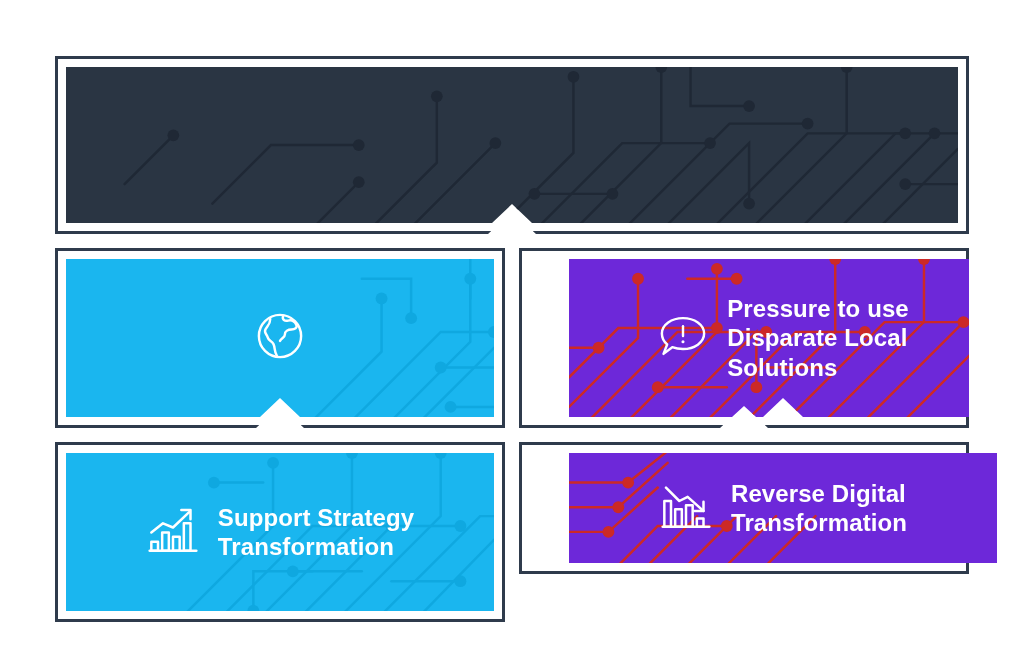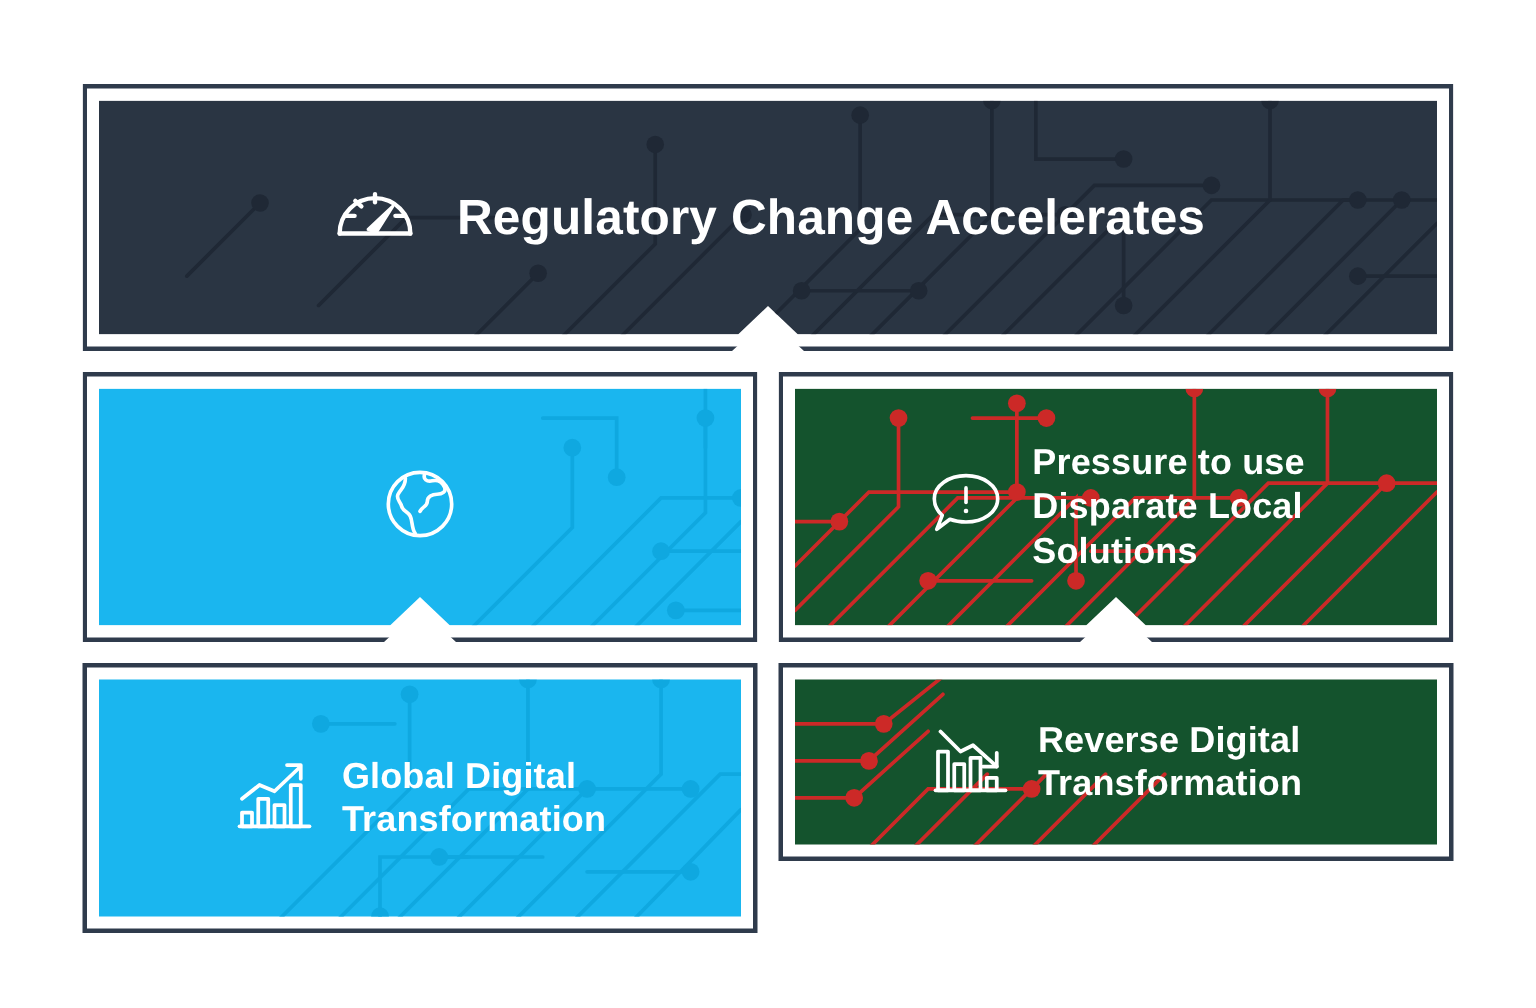--- a/index.html
+++ b/index.html
@@ -100,21 +100,21 @@
   #header-card .content { gap: 26px; }
   #header-card .label { font-size: 33px; line-height: 1.1; }
 
   
   #card-adopt      { left: 55px;  top: 248px; width: 450px; height: 180px; }
   #card-pressure   { left: 519px; top: 248px; width: 450px; height: 180px; }
   #card-support    { left: 55px;  top: 442px; width: 450px; height: 180px; }
   #card-reverse    { left: 519px; top: 442px; width: 450px; height: 132px; }
 
   #card-adopt .fill, #card-support .fill { background: #1ab6ef; }
-  #card-pressure .fill, #card-reverse .fill { background: #14532d; }
+  #card-pressure .fill, #card-reverse .fill { background: #6d28d9; margin-left: 39px; }
 
   #card-adopt .label, #card-support .label,
   #card-pressure .label, #card-reverse .label { font-size: 24px; }
 
   #card-adopt .content    { gap: 18px; }
   #card-pressure .content { gap: 18px; }
   #card-support .content  { gap: 18px; }
   #card-reverse .content  { gap: 18px; }
 </style>
 </head>
@@ -160,34 +160,20 @@
           <circle cx="560" cy="130" r="6"></circle>
           <circle cx="480" cy="130" r="6"></circle>
           <circle cx="890" cy="68" r="6"></circle>
           <circle cx="110" cy="70" r="6"></circle>
           <circle cx="440" cy="78" r="6"></circle>
           <circle cx="300" cy="118" r="6"></circle>
           <circle cx="860" cy="120" r="6"></circle>
         </g>
       </svg>
 
-      <div class="content">
-        <span class="icon">
-          <svg width="58" height="58" viewBox="0 0 64 64" fill="none" stroke="#ffffff" stroke-width="3.2" stroke-linecap="round" stroke-linejoin="round">
-            <path d="M6 46 A26 26 0 1 1 58 46"></path>
-            <line x1="6" y1="46" x2="58" y2="46"></line>
-            <line x1="11" y1="33" x2="17" y2="33"></line>
-            <line x1="17.5" y1="22" x2="22" y2="26"></line>
-            <line x1="32" y1="17" x2="32" y2="23"></line>
-            <line x1="53" y1="33" x2="47" y2="33"></line>
-            <path d="M27 43 L45 26 L33 45 Z" fill="#ffffff" stroke-width="2.4"></path>
-          </svg>
-        </span>
-        <span class="label">Regulatory Change Accelerates</span>
-      </div>
     </div>
   </div>
 
   <div class="card notched" id="card-adopt">
     <div class="fill notched">
 
       <svg class="circuit" viewBox="0 0 434 164" preserveAspectRatio="none">
         <g stroke="#0fa8e0" stroke-width="2.5" fill="none" stroke-linecap="round">
           <path d="M290 164 L380 74 L434 74"></path>
           <path d="M330 164 L410 84 L410 20"></path>
@@ -307,21 +293,21 @@
           <svg width="54" height="50" viewBox="0 0 64 60" fill="none" stroke="#ffffff" stroke-width="3" stroke-linecap="round" stroke-linejoin="round">
             <line x1="4" y1="55" x2="60" y2="55"></line>
             <rect x="6" y="44" width="8" height="11"></rect>
             <rect x="19" y="33" width="8" height="22"></rect>
             <rect x="32" y="38" width="8" height="17"></rect>
             <rect x="45" y="22" width="8" height="33"></rect>
             <polyline points="6,33 20,22 32,27 52,8"></polyline>
             <polyline points="42,6 53,6 53,17"></polyline>
           </svg>
         </span>
-        <span class="label">Global Digital
+        <span class="label">Support Strategy
 Transformation</span>
       </div>
     </div>
   </div>
 
   <div class="card" id="card-reverse">
     <div class="fill">
 
       <svg class="circuit" viewBox="0 0 434 164" preserveAspectRatio="none">
         <g stroke="#cc2927" stroke-width="2.5" fill="none" stroke-linecap="round">

